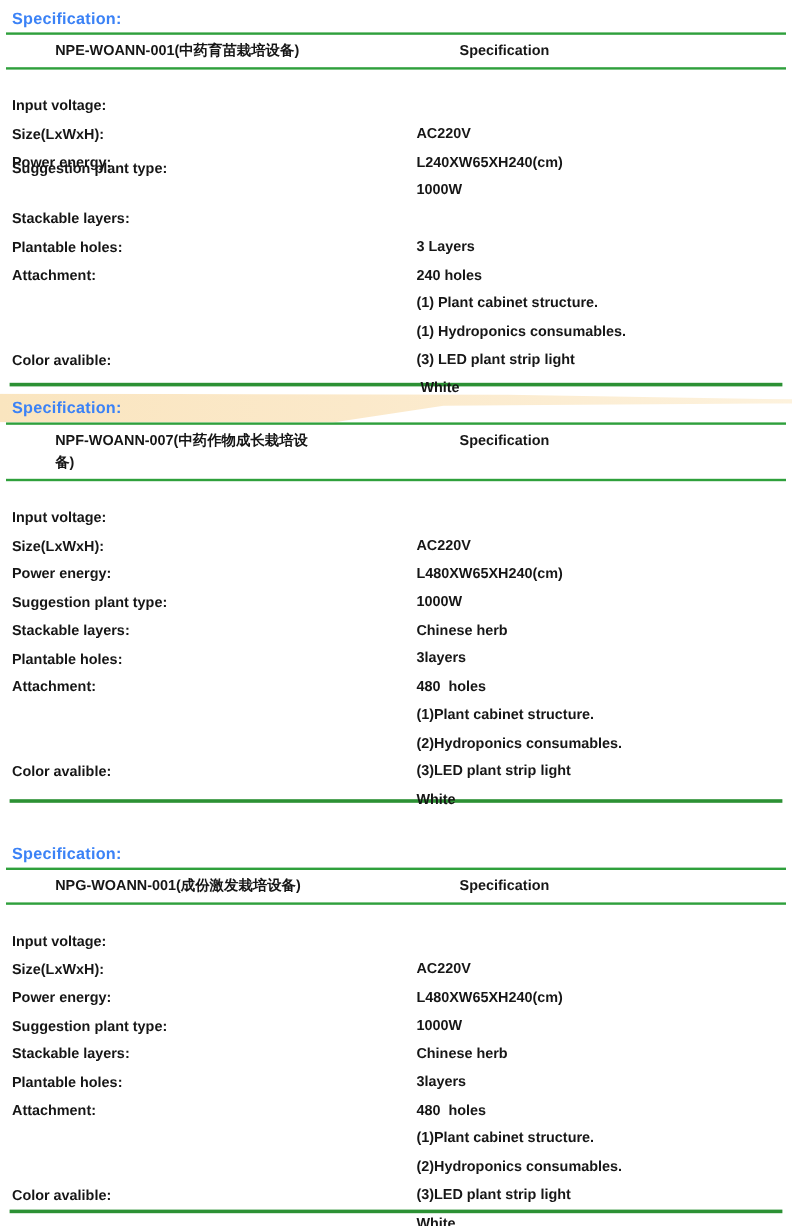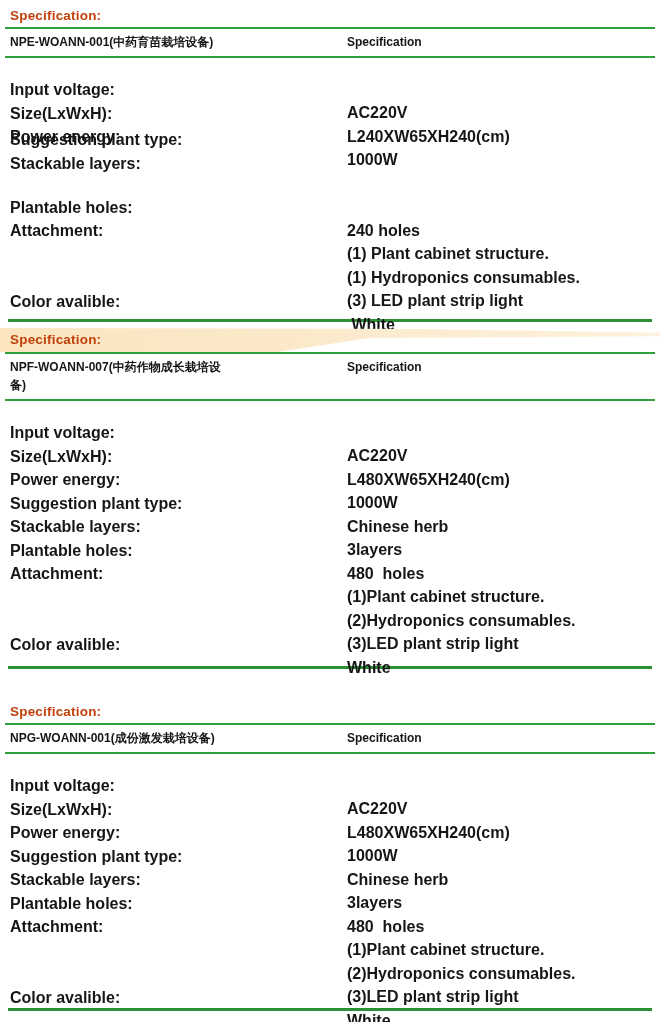--- a/index.html
+++ b/index.html
@@ -17,21 +17,21 @@
   .sec1 { margin-top:6px; }
   .sec2 { margin-top:7px; }
   .sec3 { margin-top:33px; }
 
   .heading-wrap { position:relative; }
   .section-heading {
     position:relative;
     font-size:13.5px;
     line-height:20px;
     padding-left:10px;
-    color:#c2410c;
+    color:#3b82f6;
     letter-spacing:0.2px;
     z-index:1;
   }
   .sec2 .section-heading { line-height:22px; }
 
   .highlight-swoosh {
     position:absolute;
     left:0; top:-1px;
     width:660px; height:24px;
     background:linear-gradient(90deg,#fae5bf 0%,#fbe9ca 45%,#fdf2dd 100%);
@@ -55,26 +55,27 @@
     grid-template-columns:337px 1fr;
     padding-left:10px;
     padding-right:6px;
   }
   .header-row {
     align-items:start;
     padding-top:4px;
     padding-bottom:4px;
     font-size:12px;
     line-height:18px;
+    margin-left:36px;
   }
   .model-code span { display:block; }
   .spec-row {
     height:23.5px;
     align-items:center;
-    font-size:16px;
+    font-size:12px;
   }
   .cell-value { white-space:pre-wrap;margin-top:46px; }
 
   .spacer-t1 { height:26px; }
   .spacer-t2 { height:30px; }
   .spacer-t3 { height:19px; }
 </style>
 </head>
 <body>
 
@@ -101,20 +102,21 @@
     </div>
   <div class="grid-row spec-row">
       <span class="cell-label">Power energy:</span>
       <span class="cell-value">1000W</span>
     </div>
   <div class="grid-row spec-row">
       <span class="cell-label">Suggestion plant type:</span>
     </div>
   <div class="grid-row spec-row">
       <span class="cell-label">Stackable layers:</span>
+      <span class="cell-value">3 Layers</span>
     </div>
   <div class="grid-row spec-row">
       <span class="cell-label">Plantable holes:</span>
       <span class="cell-value">240 holes</span>
     </div>
   <div class="grid-row spec-row">
       <span class="cell-label">Attachment:</span>
       <span class="cell-value">(1) Plant cabinet structure.</span>
     </div>
   <div class="grid-row spec-row">

